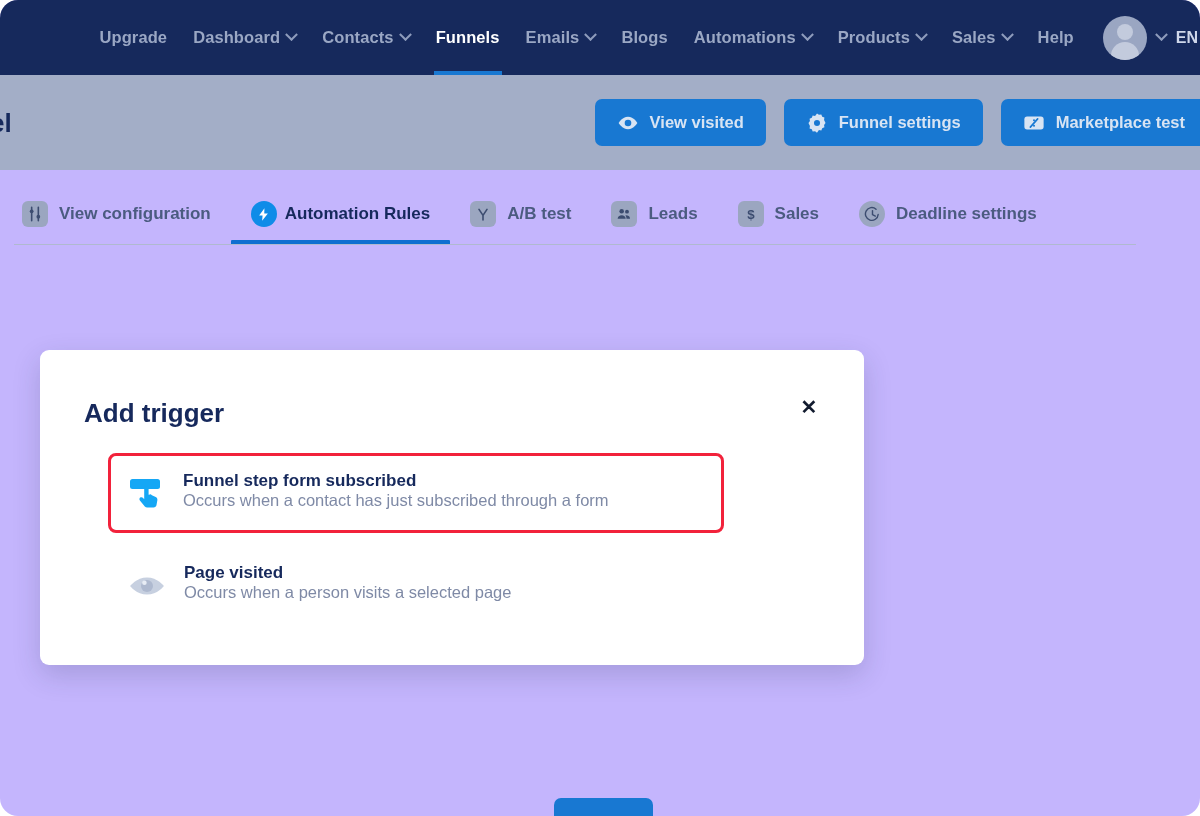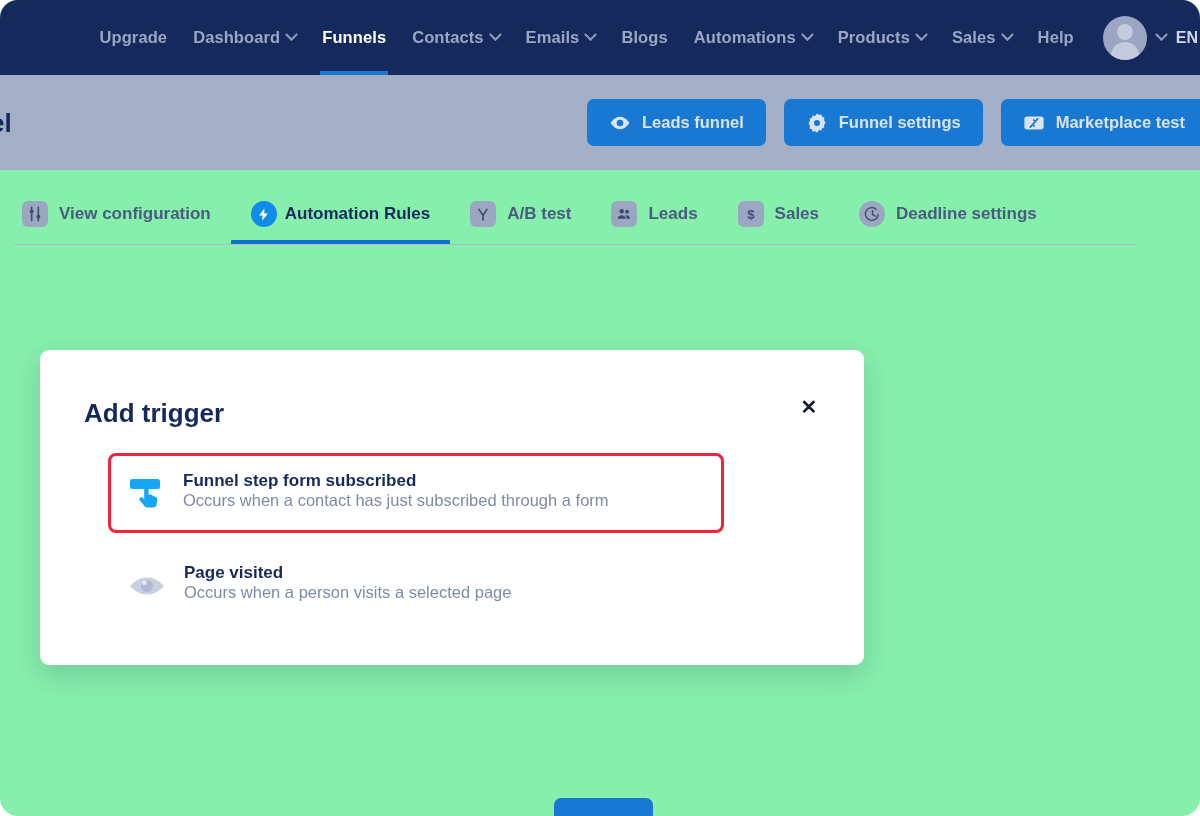--- a/index.html
+++ b/index.html
@@ -8,21 +8,21 @@
     background: #ffffff;
     font-family: "Liberation Sans", sans-serif;
     overflow: hidden;
   }
 
   #app {
     position: relative;
     width: 1200px; height: 816px;
     border-radius: 18px;
     overflow: hidden;
-    background: #86efac;
+    background: #c4b5fd;
   }
 
   
   .navbar {
     position: absolute; top: 0; left: 0;
     width: 1200px; height: 75px;
     background: #16295c;
     display: flex; align-items: center;
     justify-content: flex-end;
     padding-right: 0;
@@ -213,27 +213,27 @@
 
       <div class="nav-item">
         <span>Upgrade</span>
       </div>
 
       <div class="nav-item">
         <span>Dashboard</span>
         <span class="caret"></span>
       </div>
 
+      <div class="nav-item">
+        <span>Contacts</span>
+        <span class="caret"></span>
+      </div>
+
       <div class="nav-item active">
         <span>Funnels</span>
-      </div>
-
-      <div class="nav-item">
-        <span>Contacts</span>
-        <span class="caret"></span>
       </div>
 
       <div class="nav-item">
         <span>Emails</span>
         <span class="caret"></span>
       </div>
 
       <div class="nav-item">
         <span>Blogs</span>
       </div>
@@ -273,21 +273,21 @@
 
   <div class="actions">
 
     <button class="btn">
       <span>
         <svg width="22" height="22" viewBox="0 0 24 24" fill="none">
           <path d="M1.8 12S5.6 5.2 12 5.2 22.2 12 22.2 12 18.4 18.8 12 18.8 1.8 12 1.8 12z" fill="#d8e4f3"></path>
           <circle cx="12" cy="12" r="3.6" fill="#1878d2"></circle>
         </svg>
       </span>
-      <span>Leads funnel</span>
+      <span>View visited</span>
     </button>
 
     <button class="btn">
       <span>
         <svg width="22" height="22" viewBox="0 0 24 24" fill="none">
           <path d="M12 1.5l2.1 1.6 2.6-.4 1 2.4 2.4 1-.4 2.6L21.3 12l-1.6 2.1.4 2.6-2.4 1-1 2.4-2.6-.4L12 22.5l-2.1-1.6-2.6.4-1-2.4-2.4-1 .4-2.6L2.7 12l1.6-2.1-.4-2.6 2.4-1 1-2.4 2.6.4L12 1.5z" fill="#d8e4f3"></path>
           <circle cx="12" cy="12" r="3.3" fill="#1878d2"></circle>
         </svg>
       </span>
       <span>Funnel settings</span>

